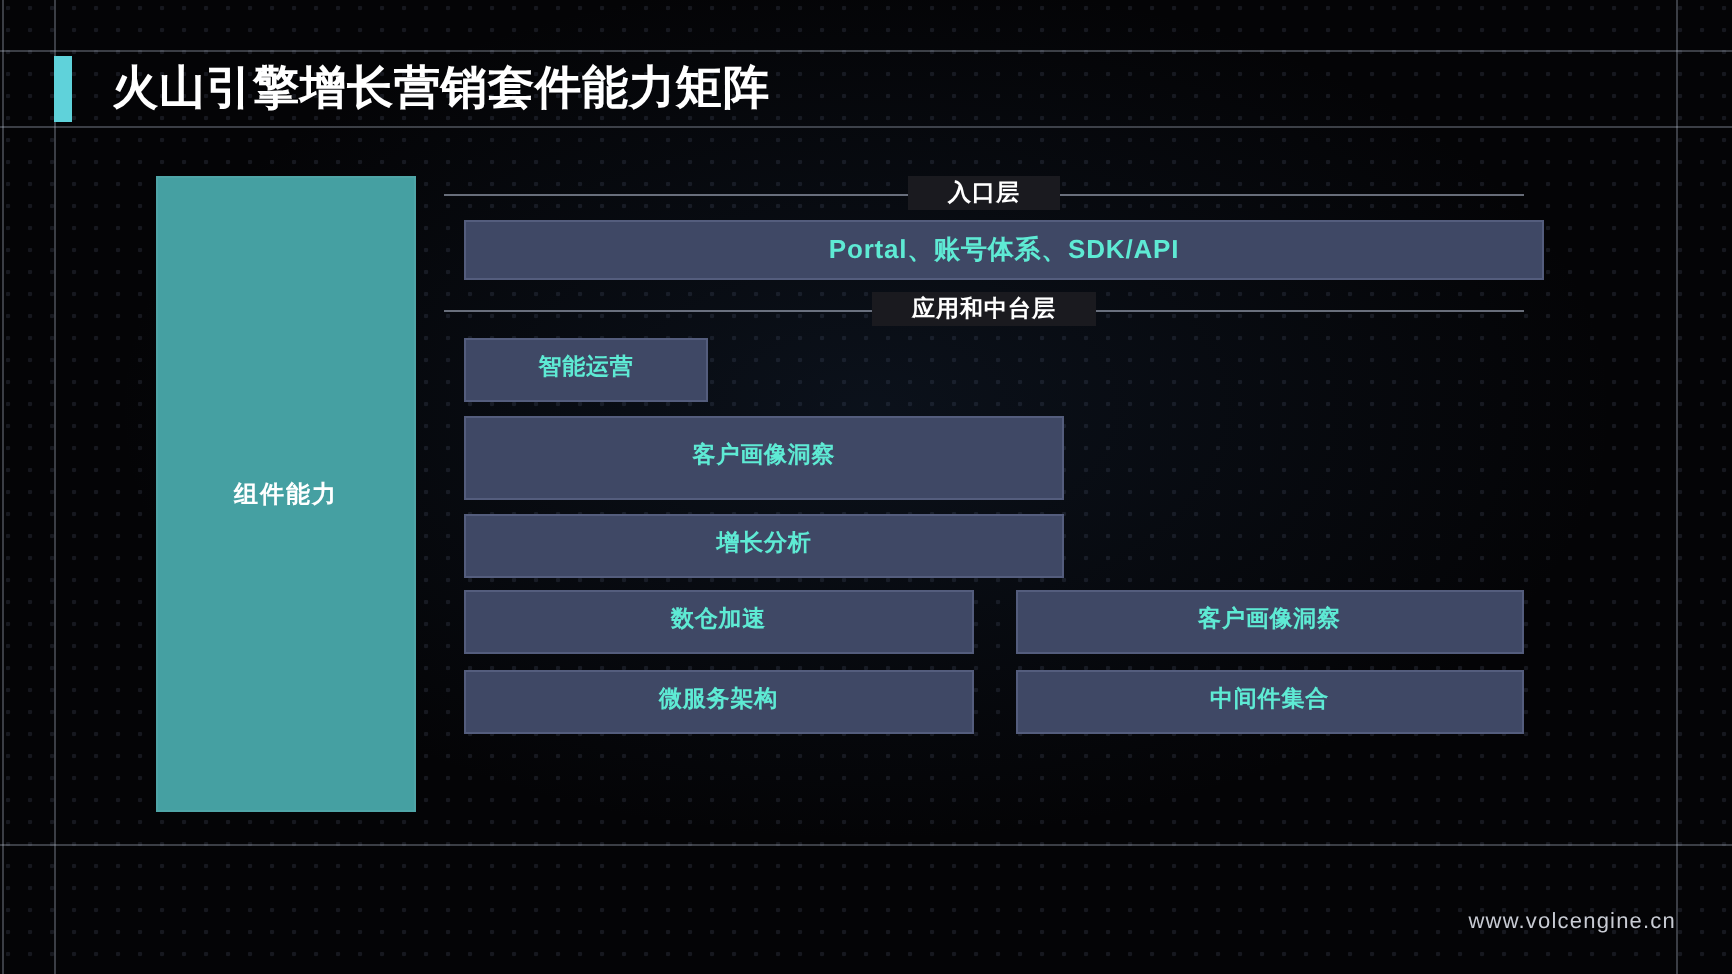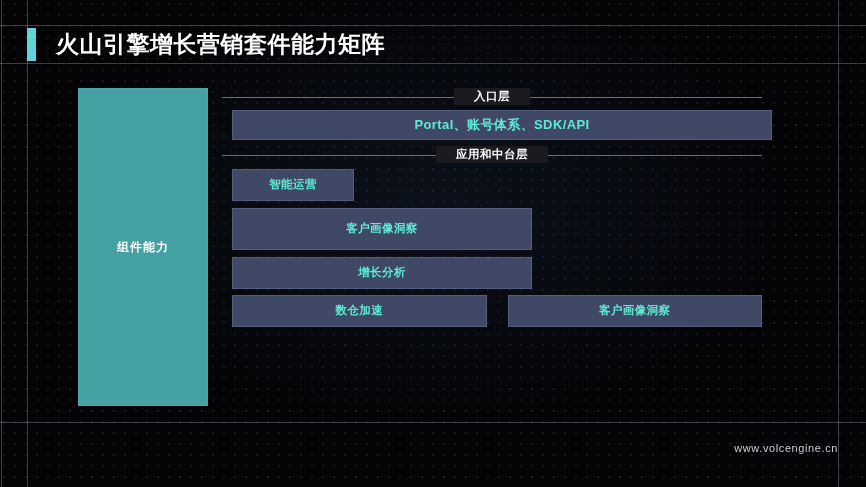--- a/index.html
+++ b/index.html
@@ -191,21 +191,21 @@
     display: grid;
     grid-template-columns: repeat(2, 1fr);
     grid-auto-rows: 32px;
     gap: 8px 11px;
   }
 
   
   .footer-url {
     position: absolute;
     right: 28px;
-    bottom: 33px;
+    bottom: 20px;
     font-size: 11px;
     color: #c9ccd4;
     letter-spacing: 0.6px;
   }
 </style>
 </head>
 <body>
 
 <div id="slide">
 
@@ -264,19 +264,25 @@
     </div>
 
 
     <div class="plat-grid">
       <div class="box">
         <span>数仓加速</span>
       </div>
       <div class="box">
         <span>客户画像洞察</span>
       </div>
+      <div class="box">
+        <span>微服务架构</span>
+      </div>
+      <div class="box">
+        <span>中间件集合</span>
+      </div>
     </div>
 
   </div>
 
   <div class="footer-url">www.volcengine.cn</div>
 
 </div>
 
 </body></html>

